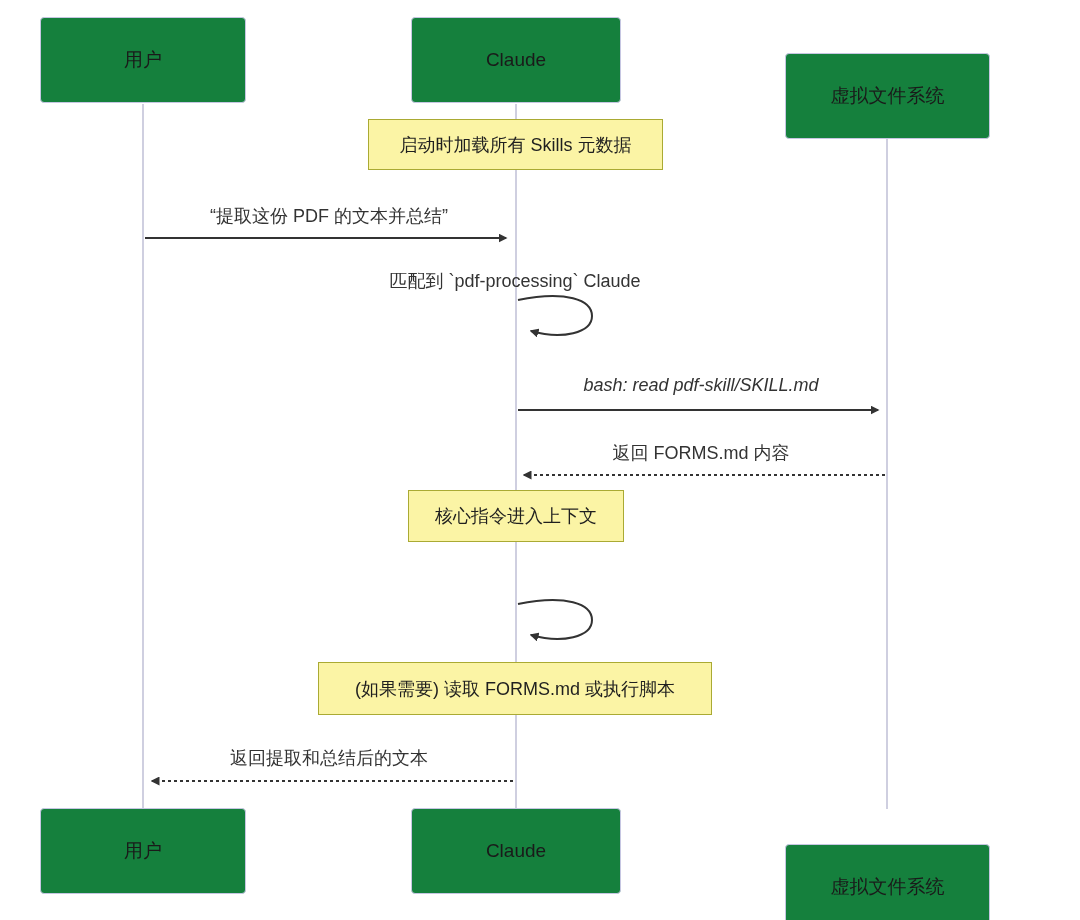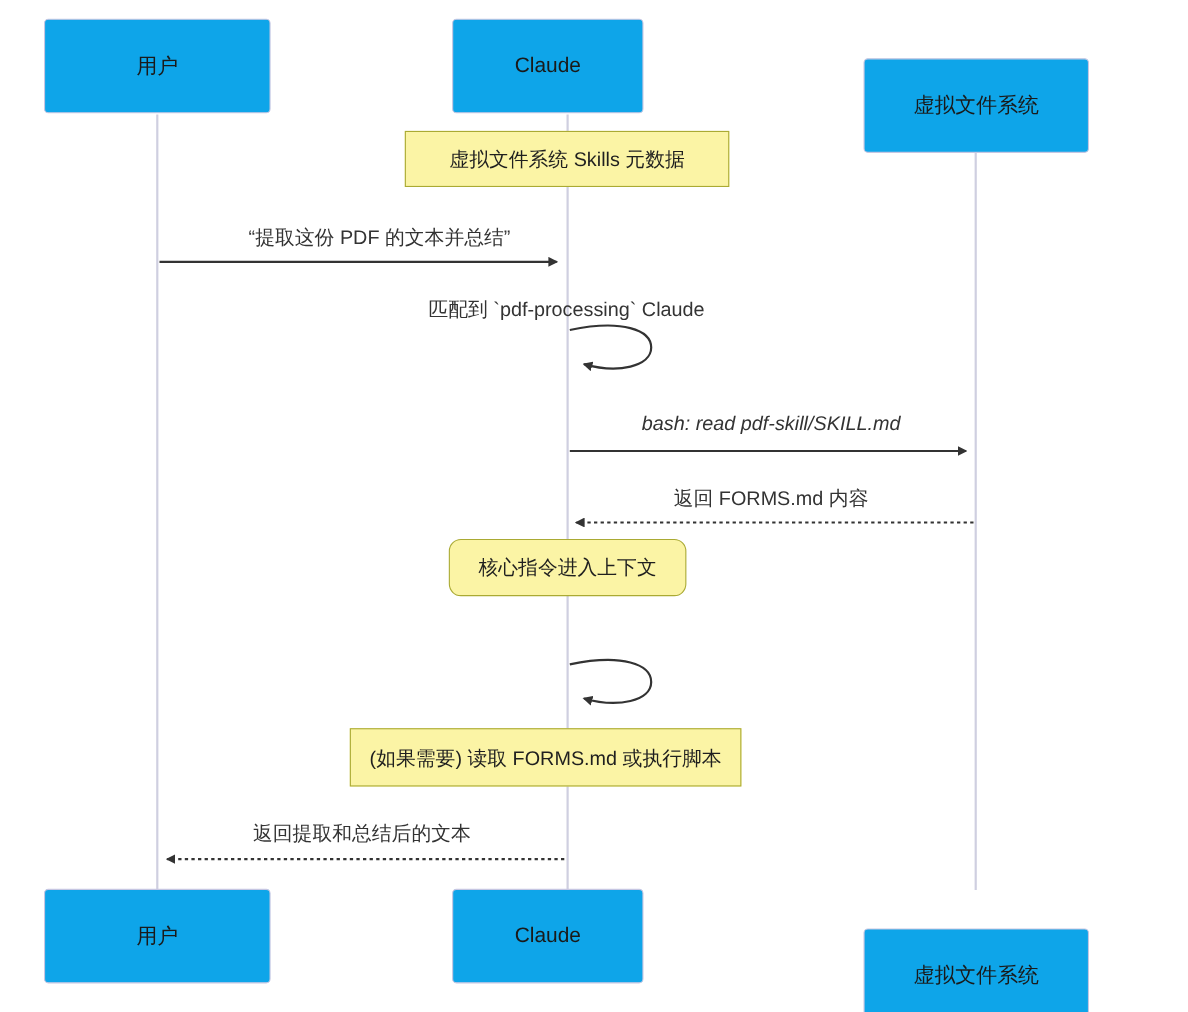--- a/index.html
+++ b/index.html
@@ -12,58 +12,58 @@
     overflow: hidden;
   }
   #wires {
     position: absolute;
     left: 0; top: 0;
     width: 1080px; height: 920px;
   }
   .actor-box {
     position: absolute;
     height: 86px;
-    background: #0ea5e9;
+    background: #15803d;
     border: 1px solid #C6C6E2;
     border-radius: 4px;
     display: flex;
     align-items: center;
     justify-content: center;
     font-size: 19px;
     color: #1a1a1a;
     box-sizing: border-box;
   }
   .actor-user    { left: 40px;  width: 206px; }
-  .actor-claude  { left: 411px; width: 174px; }
+  .actor-claude  { left: 411px; width: 210px; }
   .actor-vfs     { left: 785px; width: 205px; margin-top: 36px; }
   .row-top    { top: 17px; }
   .row-bottom { top: 808px; }
   .note {
     position: absolute;
     background: #FBF4A5;
     border: 1px solid #AAAA33;
     display: flex;
     align-items: center;
     justify-content: center;
     font-size: 18px;
     color: #1f1f1f;
     box-sizing: border-box;
     white-space: nowrap;
   }
   .note-1 { left: 368px; top: 119px; width: 295px; height: 51px; }
-  .note-2 { left: 408px; top: 490px; width: 216px; height: 52px; border-radius: 11px; }
-  .note-3 { left: 318px; top: 662px; width: 356px; height: 53px; }
+  .note-2 { left: 408px; top: 490px; width: 216px; height: 52px; }
+  .note-3 { left: 318px; top: 662px; width: 394px; height: 53px; }
   .msg-label {
     position: absolute;
     text-align: center;
     font-size: 18px;
     color: #333333;
     white-space: nowrap;
   }
-  .msg-1 { left: 143px; top: 204px; width: 372px; padding-left: 16px; }
+  .msg-1 { left: 143px; top: 204px; width: 372px; }
   .msg-2 { left: 315px; top: 269px; width: 400px; }
   .msg-3 { left: 515px; top: 375px; width: 372px; font-style: italic; }
   .msg-4 { left: 515px; top: 441px; width: 372px; }
   .msg-5 { left: 315px; top: 572px; width: 400px; }
   .msg-6 { left: 143px; top: 746px; width: 372px; }
 </style>
 </head>
 <body>
 
 <div id="canvas">
@@ -106,21 +106,21 @@
     <span>用户</span>
   </div>
   <div class="actor-box actor-claude row-bottom">
     <span>Claude</span>
   </div>
   <div class="actor-box actor-vfs row-bottom">
     <span>虚拟文件系统</span>
   </div>
 
   <div class="note note-1">
-    <span>虚拟文件系统 Skills 元数据</span>
+    <span>启动时加载所有 Skills 元数据</span>
   </div>
   <div class="note note-2">
     <span>核心指令进入上下文</span>
   </div>
   <div class="note note-3">
     <span>(如果需要) 读取 FORMS.md 或执行脚本</span>
   </div>
 
   <div class="msg-label msg-1">“提取这份 PDF 的文本并总结”</div>
   <div class="msg-label msg-2">匹配到 `pdf-processing` Claude</div>

